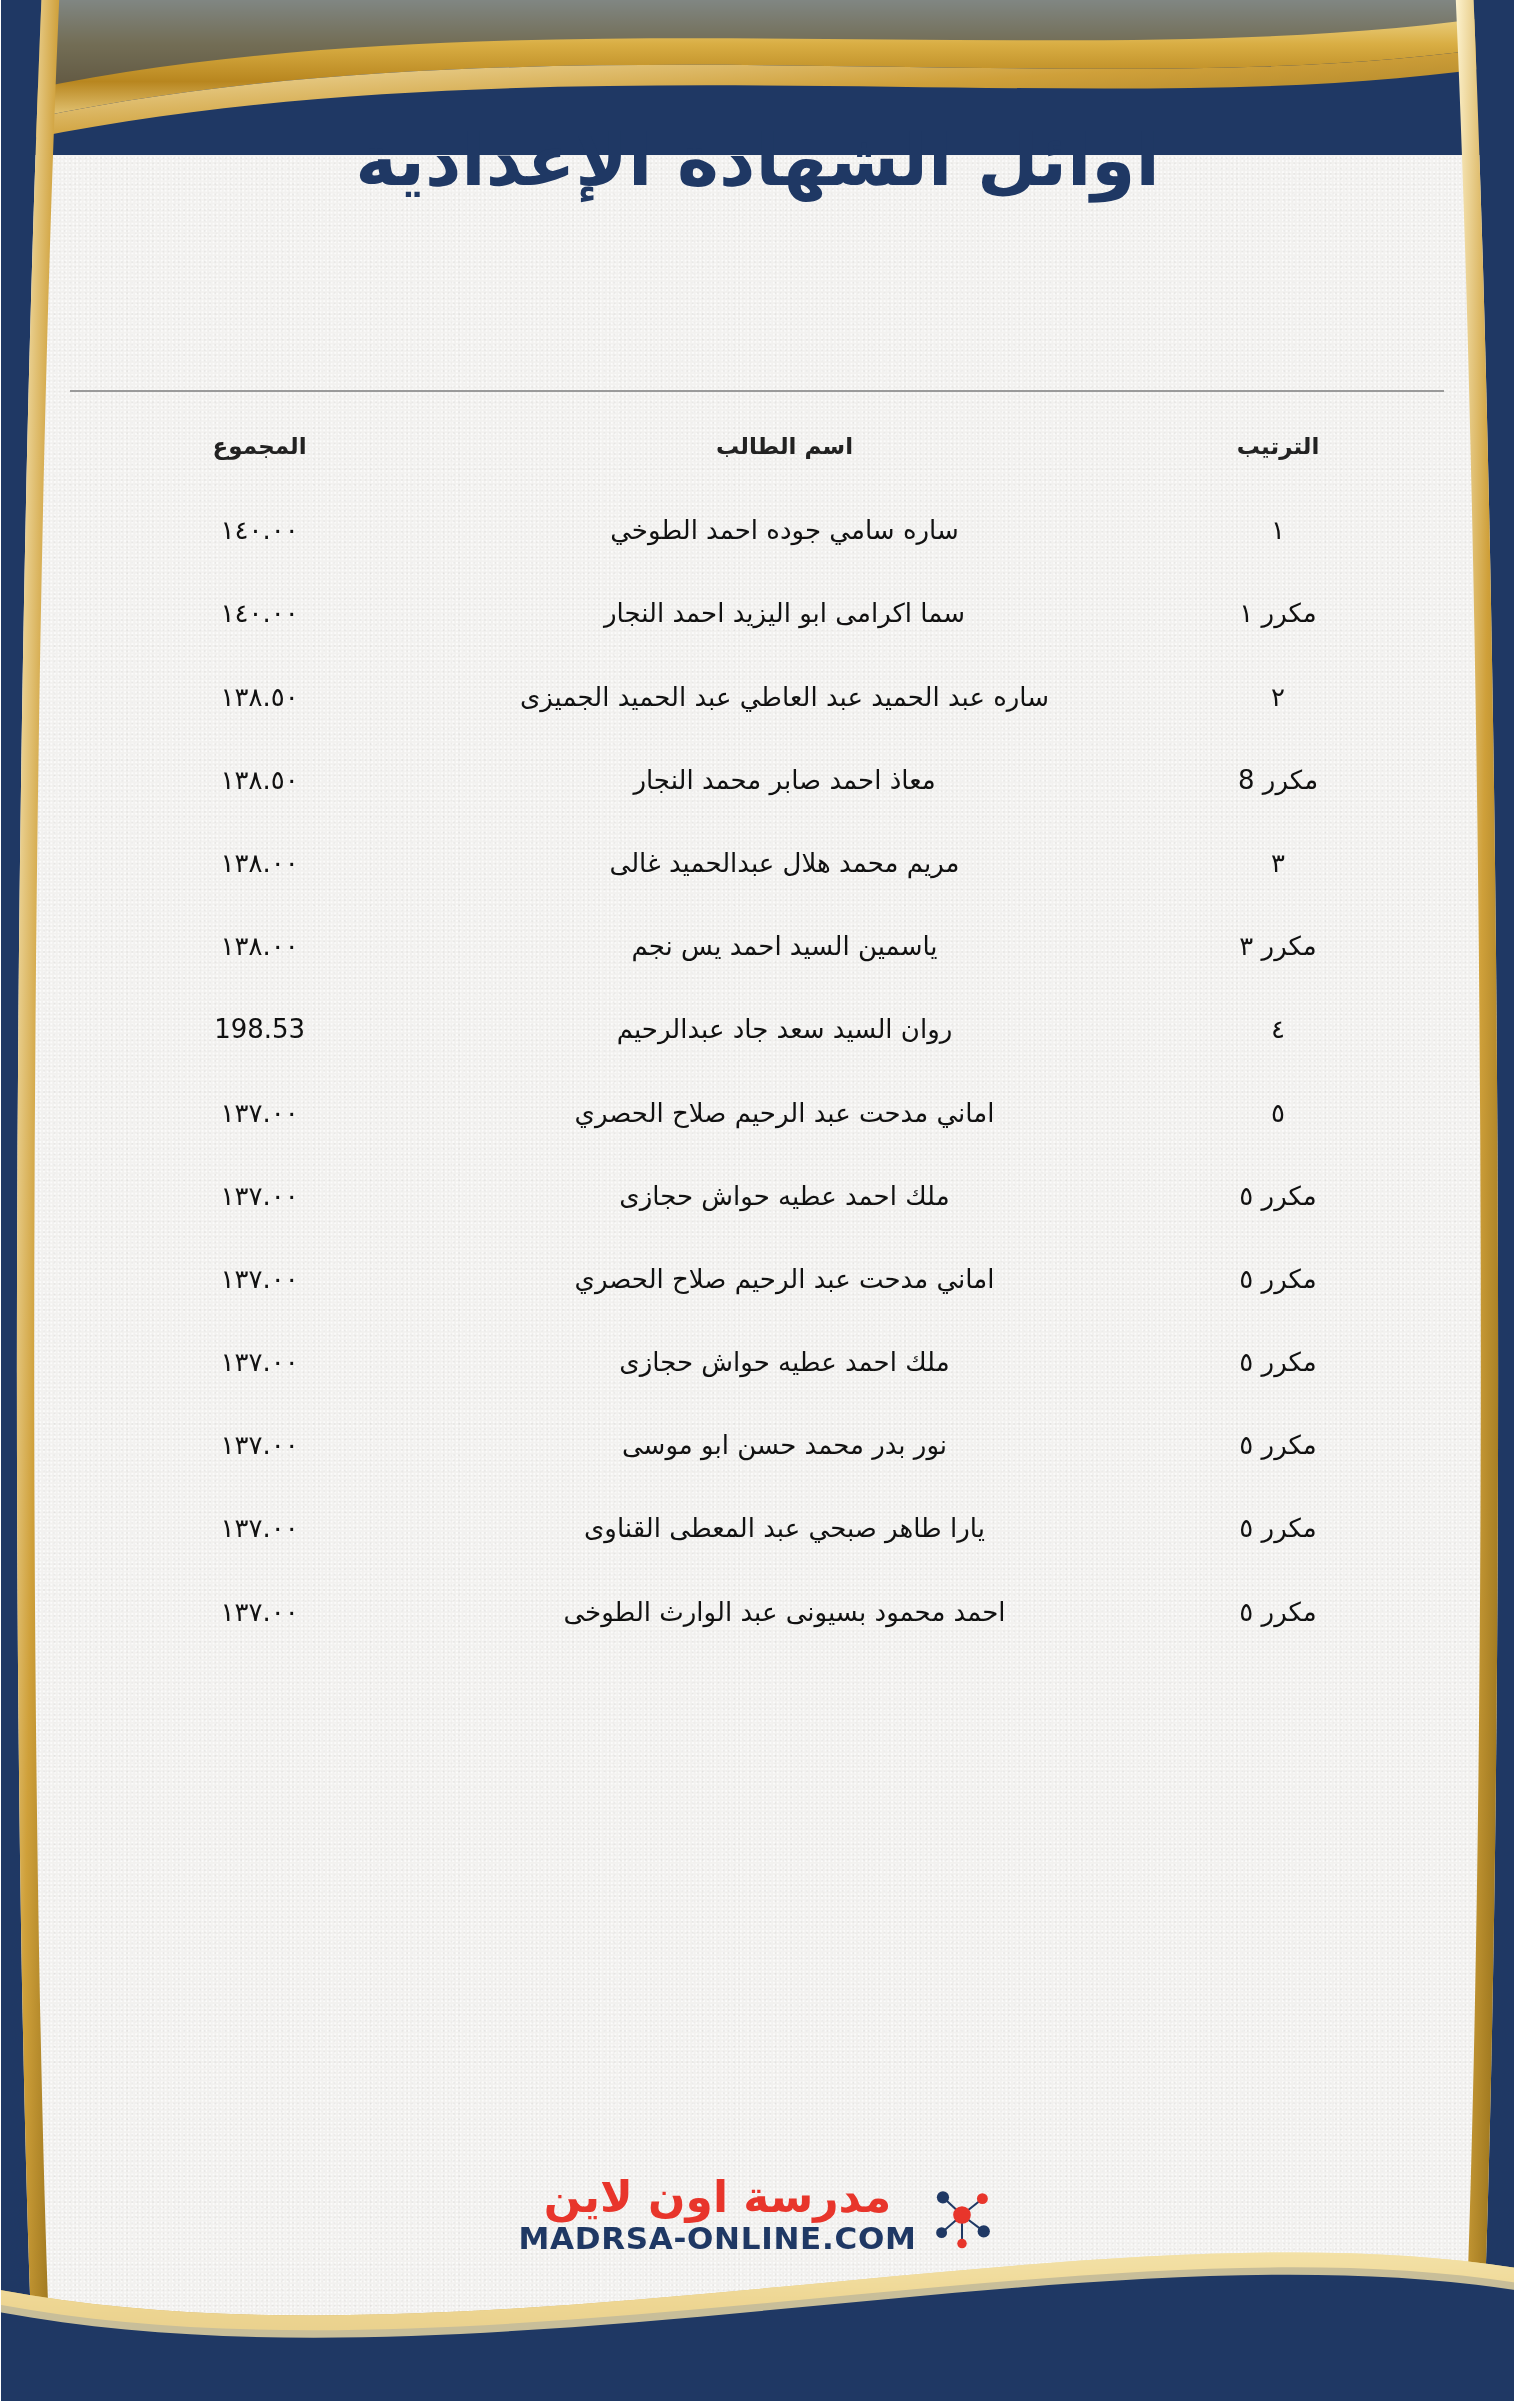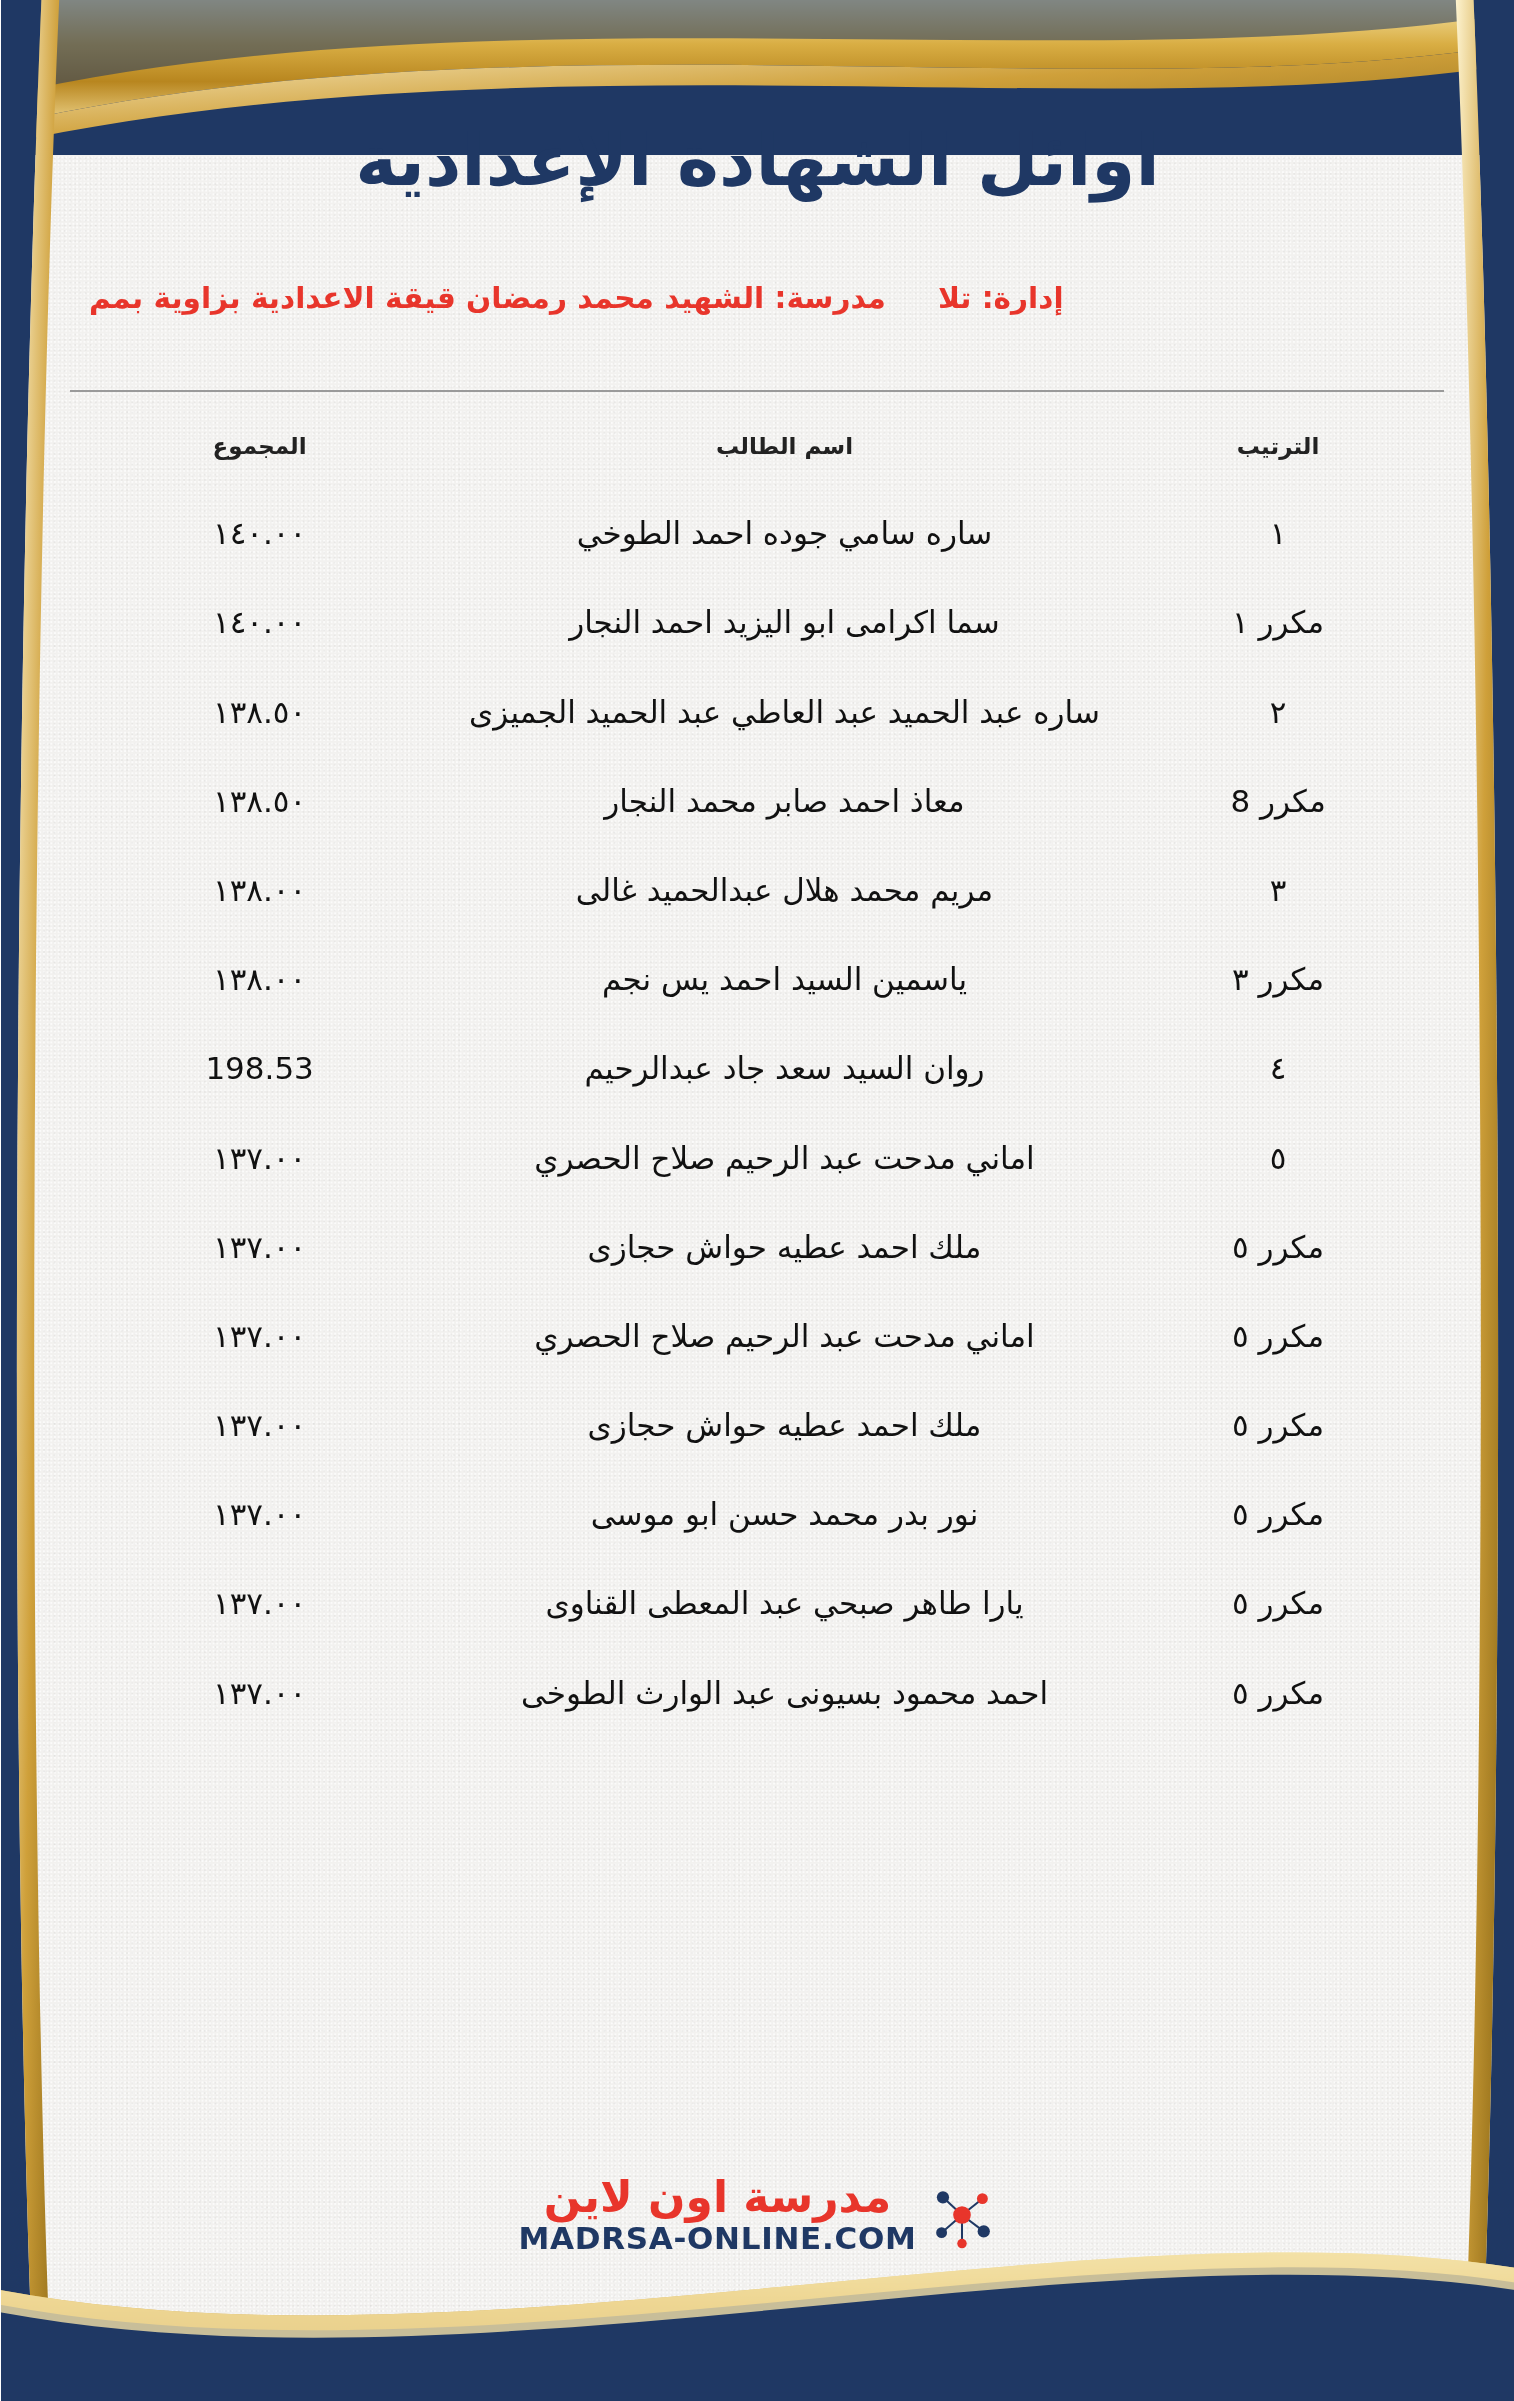--- a/index.html
+++ b/index.html
@@ -121,21 +121,21 @@
     table-layout: fixed;
   }
   table.results th {
     font-size: 23px;
     font-weight: bold;
     color: #222222;
     padding: 19px 0 29.6px 0;
     text-align: center;
   }
   table.results td {
-    font-size: 31px;
+    font-size: 26px;
     color: #111111;
     padding: 26.6px 0;
     text-align: center;
     white-space: nowrap;
   }
   col.c-rank   { width: 22%; }
   col.c-name   { width: 52%; }
   col.c-total  { width: 26%; }
 
   .cell-rank  { padding-right: 29.6px !important; }
@@ -216,24 +216,20 @@
   <svg class="deco deco-bottom" viewBox="0 0 2050 300" preserveAspectRatio="none">
     <path d="M0,300 L2050,300 L2050,120 C1480,30 640,270 0,150 Z" fill="url(#goldGrad)"></path>
     <path d="M0,170 C640,290 1480,50 2050,140 L2050,300 L0,300 Z" fill="#1f3864"></path>
     <path d="M0,150 C640,270 1480,30 2050,120 L2050,150 C1470,60 650,300 0,180 Z" fill="#f2e0a6" opacity="0.8"></path>
   </svg>
 
   <div class="title-wrap">
     <div class="main-title">اوائل الشهادة الإعدادية</div>
   </div>
 
-  <div class="school-line">
-    <span class="school-name">مدرسة: الشهيد محمد رمضان قيقة الاعدادية بزاوية بمم</span>
-    <span class="admin-name">إدارة: تلا</span>
-  </div>
 
   <div class="divider"></div>
 
   <div class="table-area">
     <table class="results">
       <colgroup>
         <col class="c-rank">
         <col class="c-name">
         <col class="c-total">
       </colgroup>

